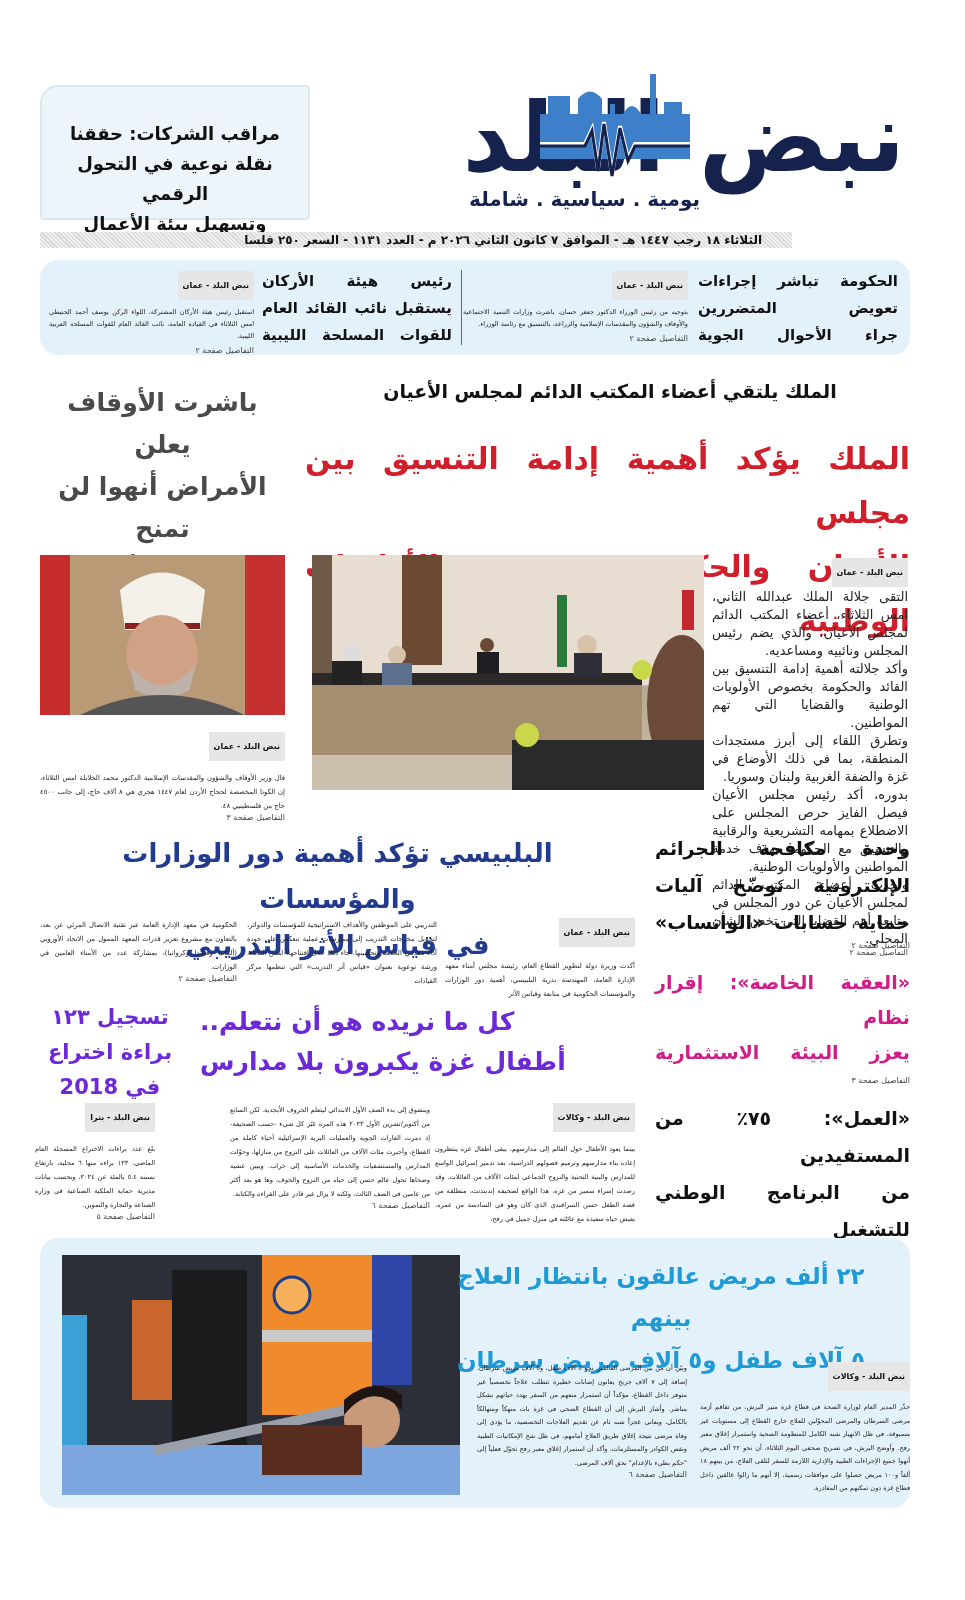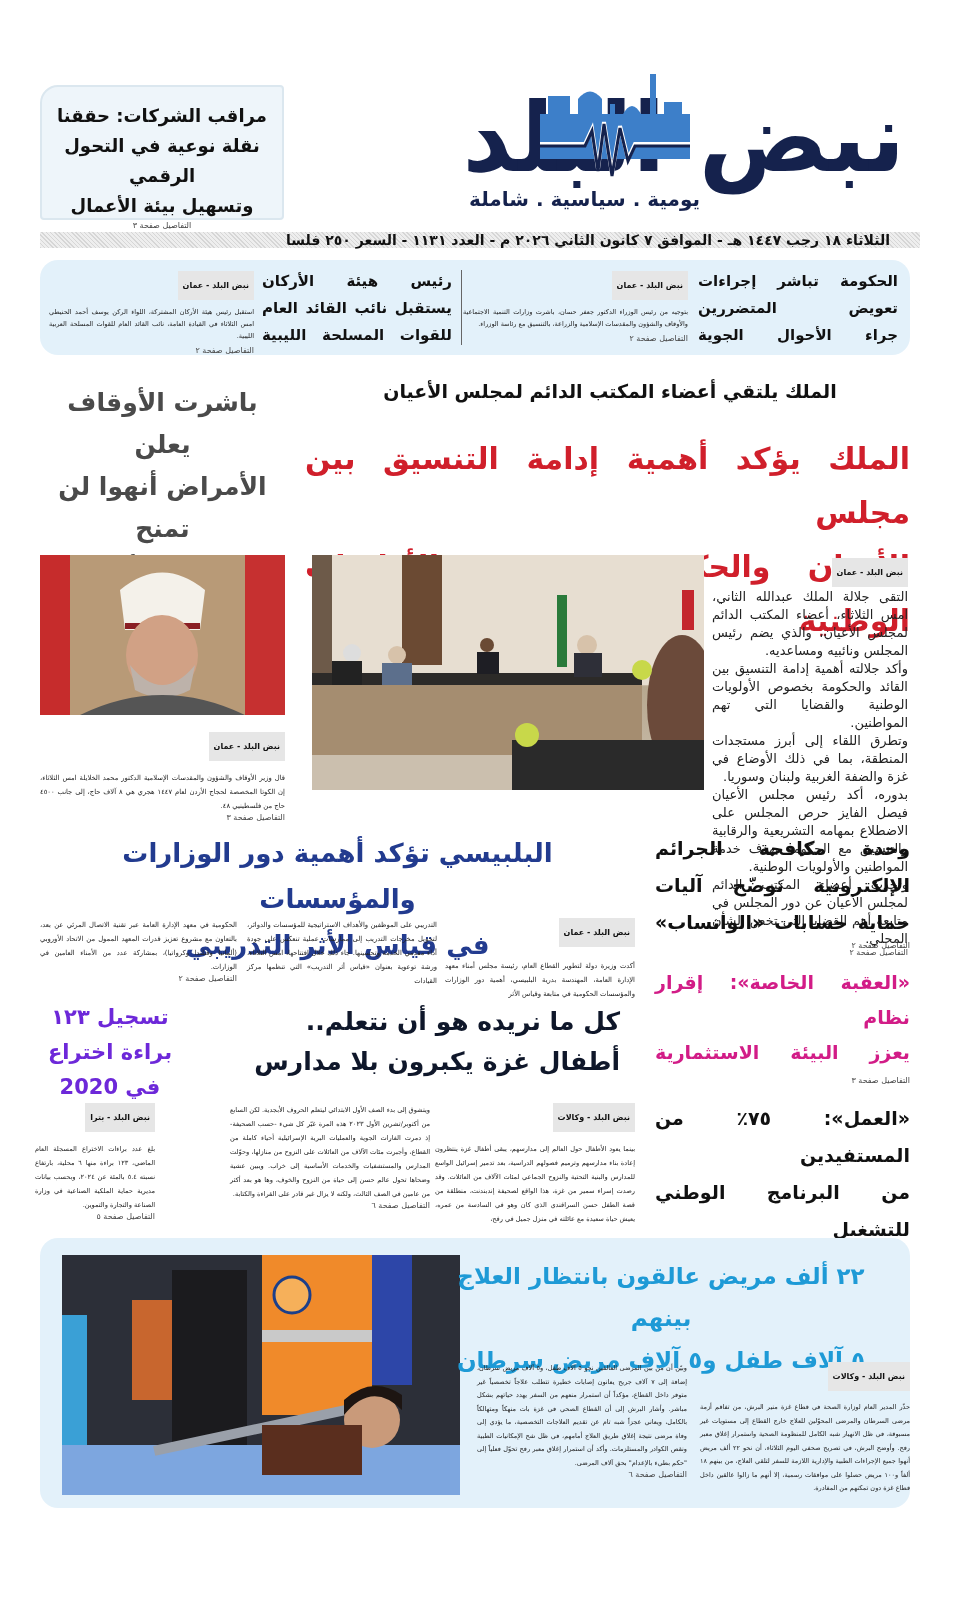--- a/index.html
+++ b/index.html
@@ -8,23 +8,23 @@
   .body-txt { font-family: "DejaVu Sans", sans-serif; font-size: 7.5px; line-height: 14px; text-align: justify; color: #222; }
   .byline { display: inline-block; background: #e6e6e6; font-size: 8px; font-weight: bold; padding: 10px 5px; color: #111; }
   .details { font-size: 8px; color: #444; }
   .panel { background: #e3f1fa; border-radius: 18px; }
 
   
   #masthead-logo { right: 60px; top: 72px; width: 560px; height: 150px; }
   #logo-word { right: 0; top: 18px; font-size: 96px; color: #15224d; font-weight: bold; letter-spacing: -2px; line-height: 1; }
   #logo-sky { right: 215px; top: 2px; width: 150px; height: 105px; }
   #logo-tagline { right: 205px; top: 115px; font-size: 20px; color: #15224d; font-weight: bold; }
-  #top-teaser { left: 40px; top: 85px; width: 244px; height: 135px; background: #eef5fa; border: 2px solid #dbe7ef; border-radius: 18px 4px 4px 4px; text-align: center; padding-top: 14px; }
+  #top-teaser { left: 40px; top: 85px; width: 270px; height: 135px; background: #eef5fa; border: 2px solid #dbe7ef; border-radius: 18px 4px 4px 4px; text-align: center; padding-top: 32px; }
   #top-teaser .h { font-size: 18px; line-height: 30px; color: #111; font-weight: bold; }
-  #date-strip { left: 40px; top: 232px; width: 880px; height: 16px; background: repeating-linear-gradient(45deg, #d6d6d6 0 1px, #eeeeee 1px 3px); font-size: 14px; font-weight: bold; padding-right: 30px; line-height: 16px; color: #111; }
+  #date-strip { left: 40px; top: 232px; width: 752px; height: 16px; background: repeating-linear-gradient(45deg, #d6d6d6 0 1px, #eeeeee 1px 3px); font-size: 12px; font-weight: bold; padding-right: 30px; line-height: 16px; color: #111; }
 
   
   #band { left: 40px; top: 260px; width: 870px; height: 95px; }
   .band-col { position: absolute; top: 8px; height: 80px; }
   .band-head { position: absolute; right: 0; top: 0; width: 200px; font-size: 15px; font-weight: bold; line-height: 27px; color: #111; text-align: justify; text-align-last: justify; }
   .band-txt { position: absolute; right: 210px; top: 3px; width: 225px; }
   .band-txt .body-txt { font-size: 6.5px; line-height: 12px; margin-top: 6px; }
 
   
   #lead-kicker { left: 310px; top: 380px; width: 600px; text-align: center; font-size: 19px; font-weight: bold; color: #111; }
@@ -41,21 +41,21 @@
   
   #bal-head { left: 40px; top: 830px; width: 595px; text-align: center; font-size: 26px; line-height: 46px; font-weight: bold; color: #223b8f; }
   .bal-col { position: absolute; top: 918px; width: 185px; }
   #cyber { left: 655px; top: 830px; width: 255px; }
   #cyber .h { font-size: 19px; line-height: 37px; font-weight: bold; text-align: justify; text-align-last: justify; color: #111; }
   #aqaba .h { font-size: 19px; line-height: 35px; font-weight: bold; text-align: justify; text-align-last: justify; color: #d21c87; }
   #aqaba { left: 655px; top: 965px; width: 255px; }
   #labour { left: 655px; top: 1100px; width: 255px; }
   #labour .h { font-size: 19px; line-height: 37px; font-weight: bold; text-align: justify; text-align-last: justify; color: #111; }
 
-  #gaza-head { left: 200px; top: 1002px; width: 420px; text-align: right; font-size: 25px; line-height: 40px; font-weight: bold; color: #0f172a; }
+  #gaza-head { left: 200px; top: 1002px; width: 420px; text-align: left; font-size: 25px; line-height: 40px; font-weight: bold; color: #6d28d9; }
   #patent-head { left: 40px; top: 1000px; width: 140px; text-align: center; font-size: 21px; line-height: 35px; font-weight: bold; color: #6d28d9; }
   .gaza-col { position: absolute; top: 1103px; }
 
   
   #bottom-panel { left: 40px; top: 1238px; width: 870px; height: 270px; }
   #bottom-photo { left: 62px; top: 1255px; width: 398px; height: 240px; background: linear-gradient(180deg, #2a2f3a 0%, #3b3c44 50%, #5b6f9a 70%, #7b9bd1 100%); overflow: hidden; }
   #bottom-head { left: 446px; top: 1255px; width: 430px; text-align: center; font-size: 23px; line-height: 42px; font-weight: bold; color: #1e9ad6; }
 </style>
 </head>
 <body>
@@ -220,21 +220,21 @@
   <div class="body-txt" style="font-size:6.6px; margin-top:10px;">بينما يعود الأطفال حول العالم إلى مدارسهم، يبقى أطفال غزة ينتظرون إعادة بناء مدارسهم وترميم فصولهم الدراسية، بعد تدمير إسرائيل الواسع للمدارس والبنية التحتية والنزوح الجماعي لمئات الآلاف من العائلات. وقد رصدت إسراء سمير من غزة، هذا الواقع لصحيفة إندبندنت، منطلقة من قصة الطفل حسن السراقندي الذي كان وهو في السادسة من عمره، يعيش حياة سعيدة مع عائلته في منزل جميل في رفح،</div>
 </div>
 <div class="gaza-col" style="right:535px; width:200px;">
   <div class="body-txt" style="font-size:6.6px;">ويتشوق إلى بدء الصف الأول الابتدائي ليتعلم الحروف الأبجدية. لكن السابع من أكتوبر/تشرين الأول ٢٠٢٣ هذه المرة غيّر كل شيء -حسب الصحيفة- إذ دمرت الغارات الجوية والعمليات البرية الإسرائيلية أحياء كاملة من القطاع، وأجبرت مئات الآلاف من العائلات على النزوح من منازلها، وحوّلت المدارس والمستشفيات والخدمات الأساسية إلى خراب. ويبين عشية وضحاها تحول عالم حسن إلى حياة من النزوح والخوف، وها هو بعد أكثر من عامين في الصف الثالث، ولكنه لا يزال غير قادر على القراءة والكتابة.</div>
   <div class="details">التفاصيل صفحة ٦</div>
 </div>
 
 <div id="patent-head" class="abs">
   <div>تسجيل ١٢٣</div>
   <div>براءة اختراع</div>
-  <div>في 2020</div>
+  <div>في 2018</div>
 </div>
 <div class="gaza-col" style="right:810px; width:120px;">
   <span class="byline">نبض البلد - بترا</span>
   <div class="body-txt" style="font-size:6.6px; margin-top:10px;">بلغ عدد براءات الاختراع المسجلة العام الماضي، ١٢٣ براءة منها ٦ محلية، بارتفاع نسبته ٥.٤ بالمئة عن ٢٠٢٤، وبحسب بيانات مديرية حماية الملكية الصناعية في وزارة الصناعة والتجارة والتموين.</div>
   <div class="details">التفاصيل صفحة ٥</div>
 </div>
 
 <div id="bottom-panel" class="abs panel"></div>
 <div id="bottom-photo" class="abs">
   <svg width="398" height="240" viewBox="0 0 398 240">

